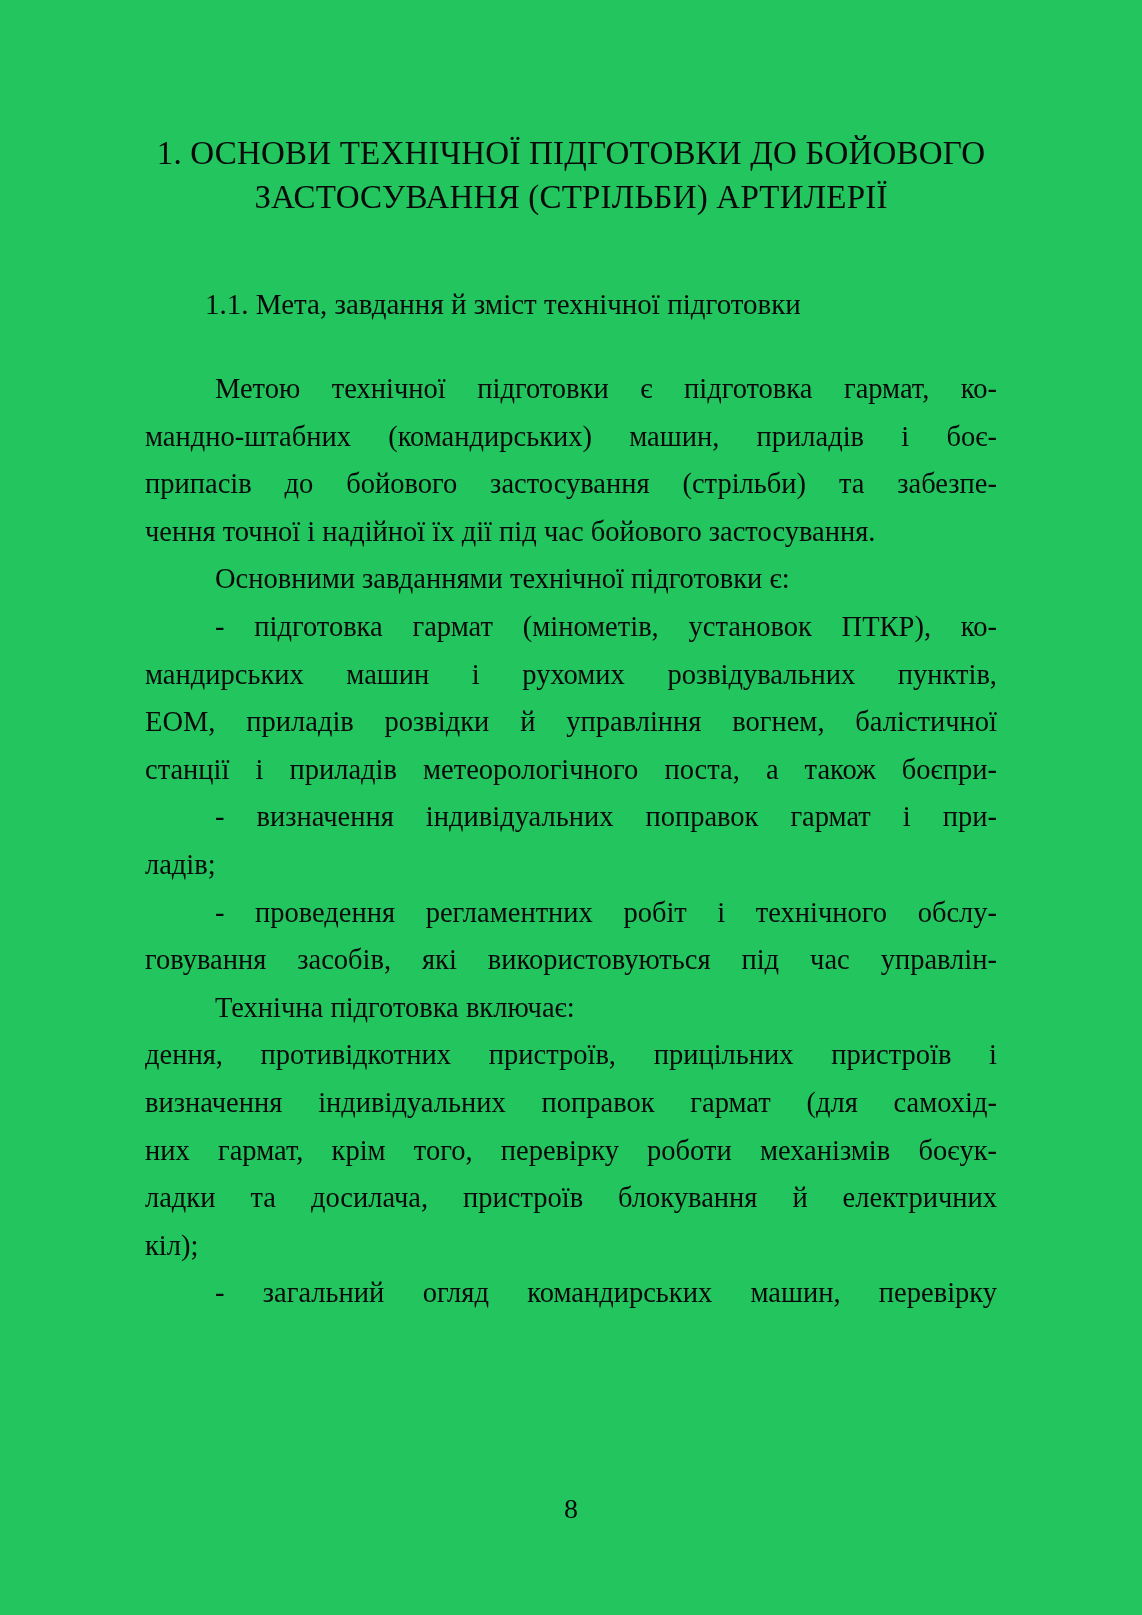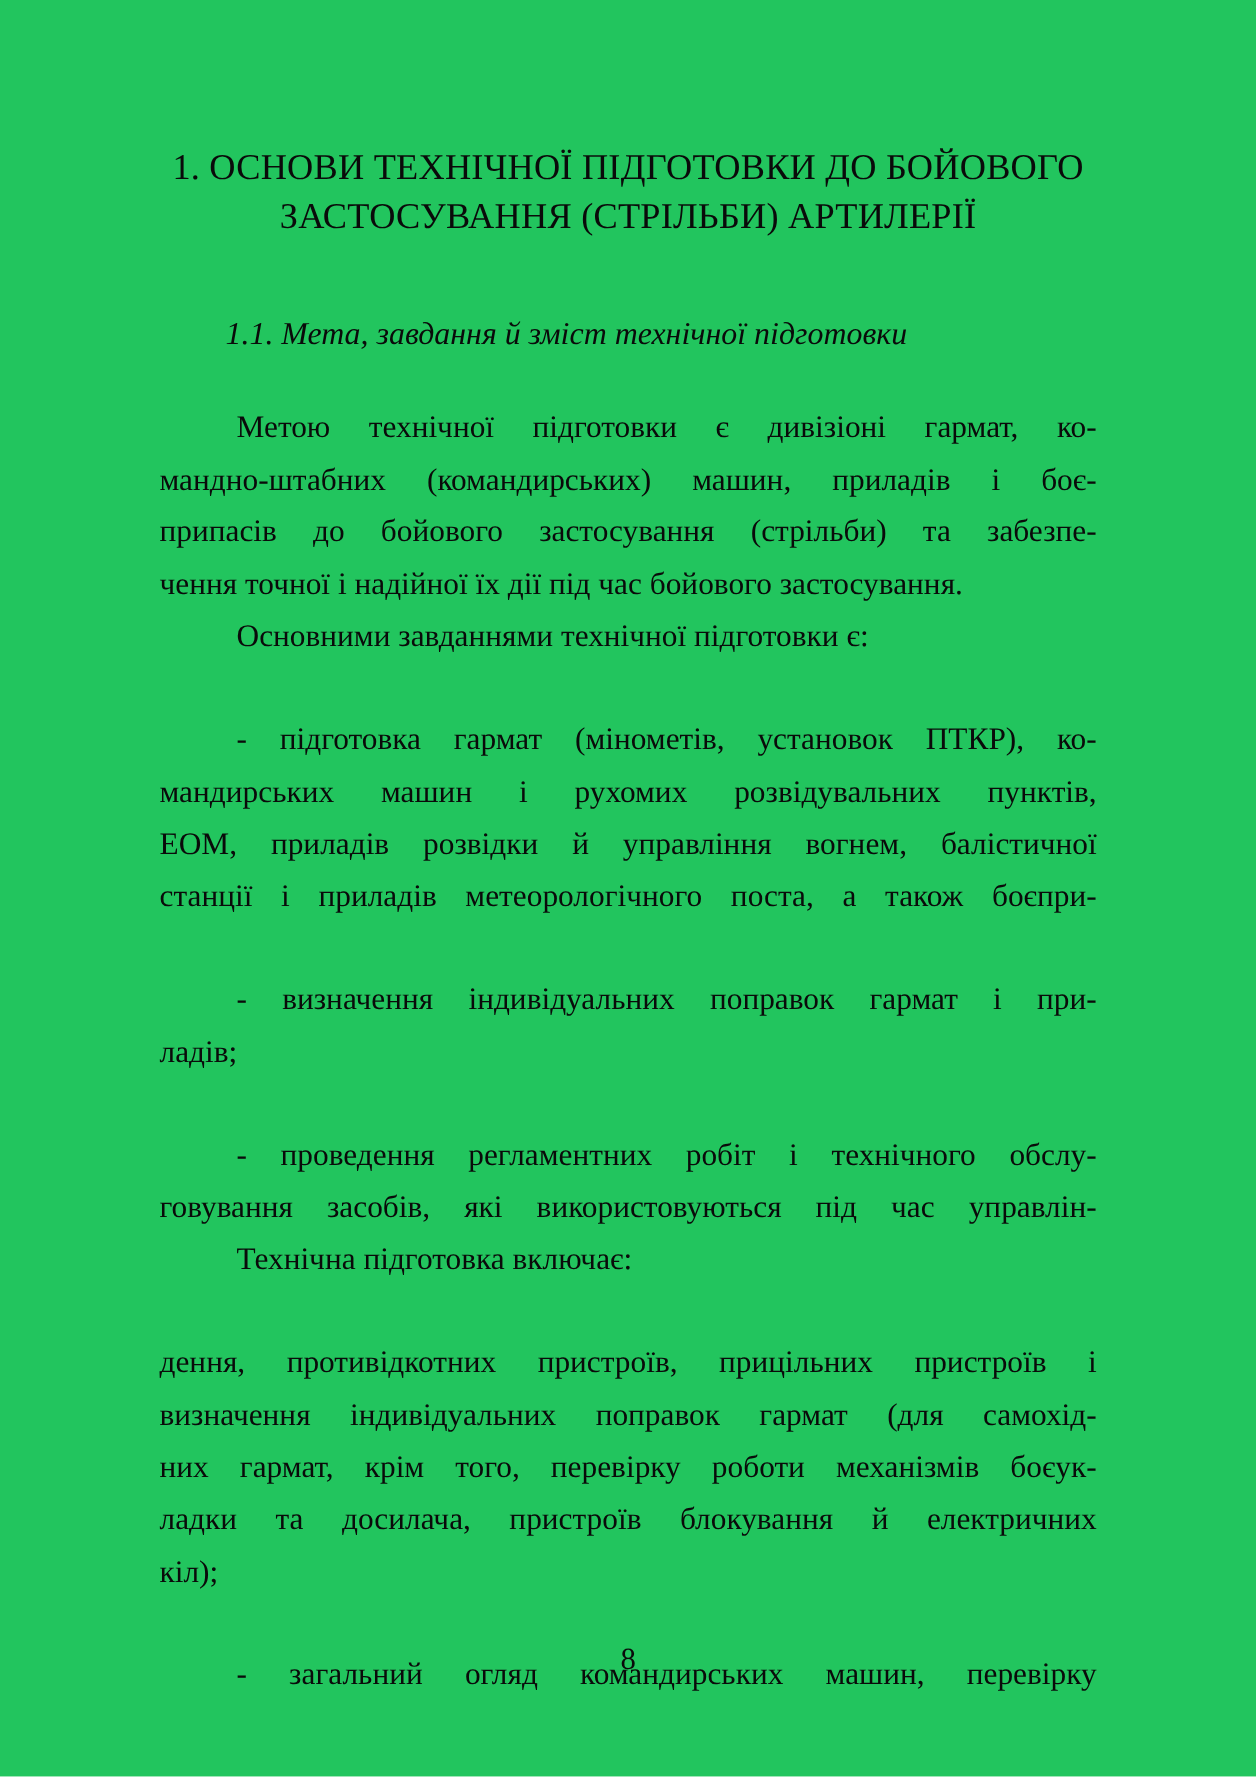--- a/index.html
+++ b/index.html
@@ -45,42 +45,40 @@
     position: absolute;
     left: 145px;
     top: 285px;
     width: 852px;
     font-size: 29px;
     line-height: 38px;
     text-align: left;
     text-indent: 60px;
     font-weight: 400;
     color: #0a0a0a;
-    font-style: italic;
   }
 
   
   .body-block {
     position: absolute;
     left: 145px;
     top: 365px;
     width: 852px;
     font-size: 28.5px;
     line-height: 47.6px;
     color: #0a0a0a;
   }
   .para {
     margin: 0;
     text-align: justify;
     text-indent: 70px;
     
   }
   .para.bullet {
     text-indent: 70px;
-    margin-top: 46px;
   }
   
   .para .ln {
     display: block;
     text-align: justify;
     text-indent: 0;
     text-align-last: justify;
     white-space: normal;
   }
   .para .ln.first {
@@ -109,21 +107,21 @@
 
   <div class="chapter-title">
     <span class="tline">1. ОСНОВИ ТЕХНІЧНОЇ ПІДГОТОВКИ ДО БОЙОВОГО</span>
     <span class="tline">ЗАСТОСУВАННЯ (СТРІЛЬБИ) АРТИЛЕРІЇ</span>
   </div>
 
   <div class="section-heading">1.1. Мета, завдання й зміст технічної підготовки</div>
 
   <div class="body-block" id="body-block">
       <p class="para">
-        <span class="ln first">Метою технічної підготовки є дивізіоні гармат, ко-</span>
+        <span class="ln first">Метою технічної підготовки є підготовка гармат, ко-</span>
         <span class="ln">мандно-штабних (командирських) машин, приладів і боє-</span>
         <span class="ln">припасів до бойового застосування (стрільби) та забезпе-</span>
         <span class="ln last">чення точної і надійної їх дії під час бойового застосування.</span>
       </p>
       <p class="para">
         <span class="ln first last">Основними завданнями технічної підготовки є:</span>
       </p>
       <p class="para bullet">
         <span class="ln first">- підготовка гармат (мінометів, установок ПТКР), ко-</span>
         <span class="ln">мандирських машин і рухомих розвідувальних пунктів,</span>

